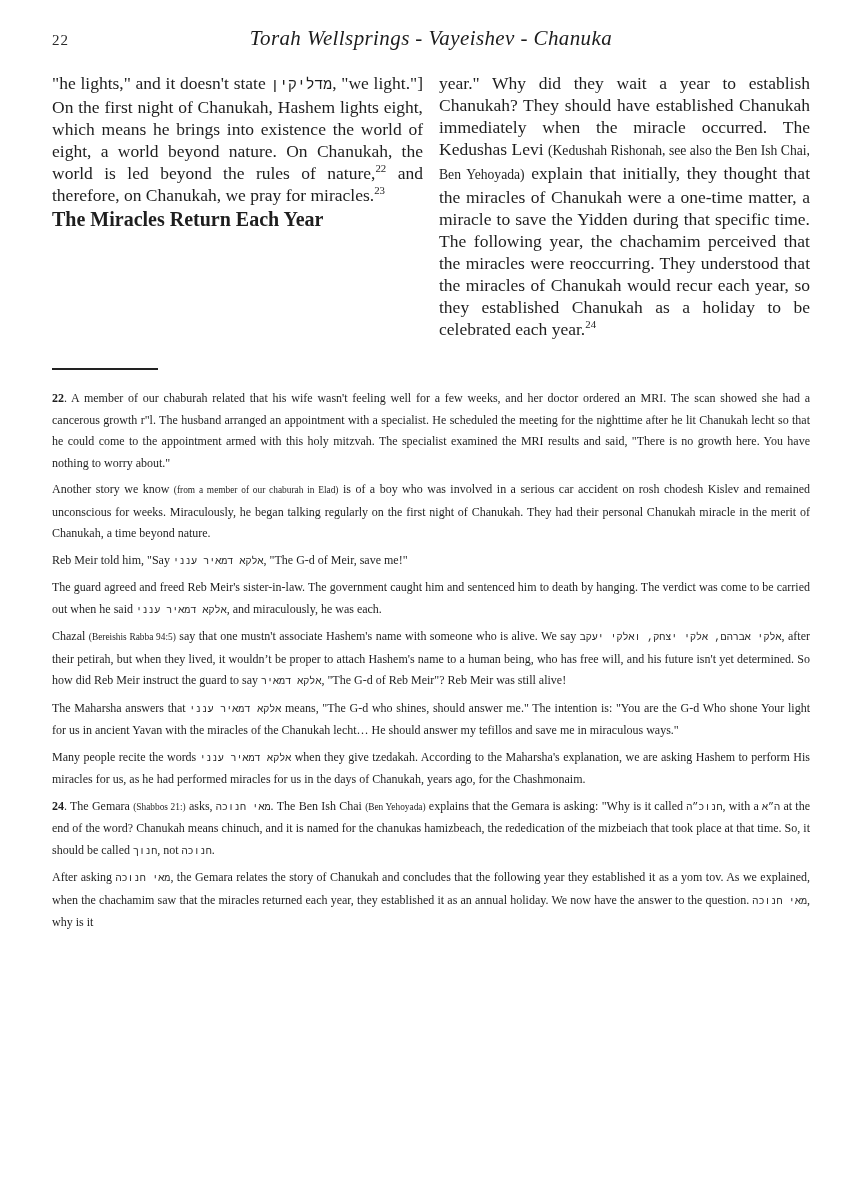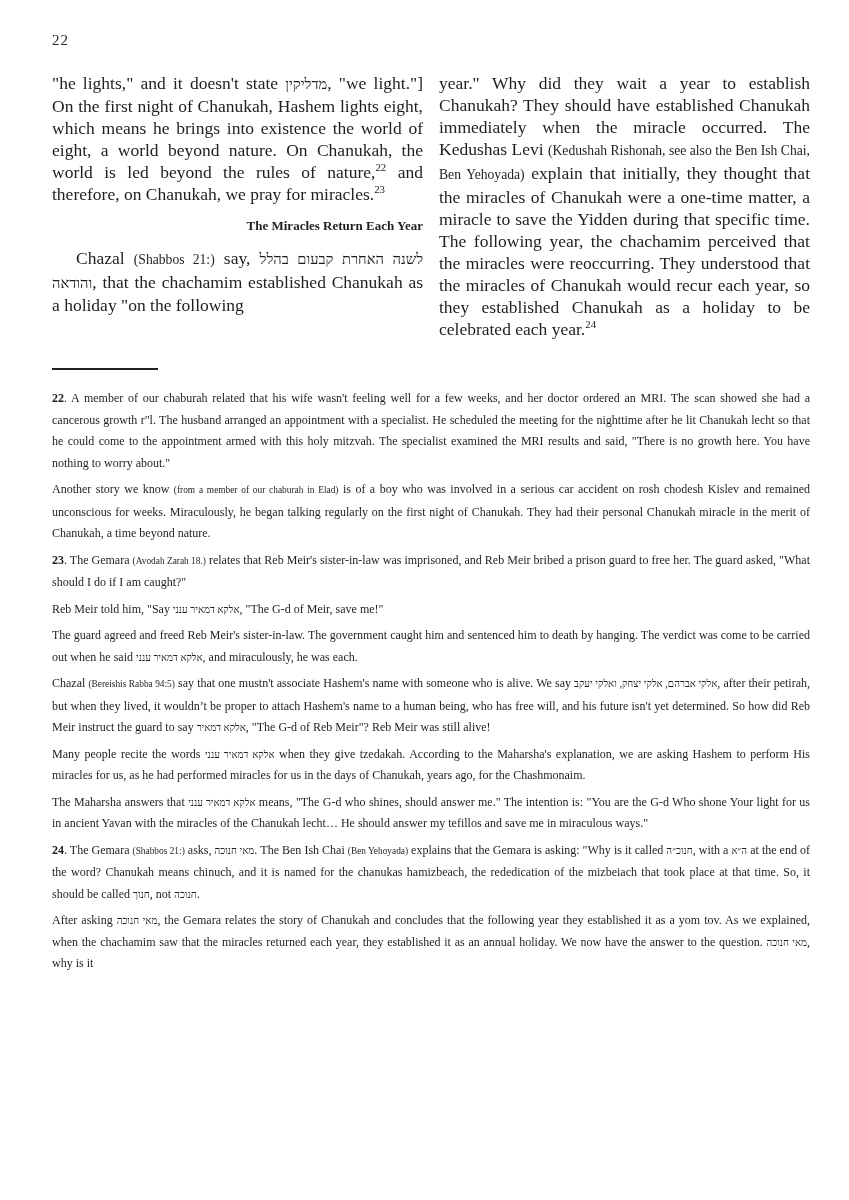--- a/index.html
+++ b/index.html
@@ -34,25 +34,25 @@
   .col{flex:1 1 0;}
   .mp{
     margin:0;
     font-size:17.5px;
     line-height:22px;
     text-align:justify;
     text-justify:inter-word;
   }
   .mp.indent{text-indent:24px;}
   .section-heading{
-    margin:10px 0 10px 0;
-    font-size:13px;
+    margin:2px 0 10px 0;
+    font-size:20px;
     line-height:22px;
     font-weight:bold;
-    text-align:right;
+    text-align:left;
   }
   .fnrule{
     margin-top:28px;
     margin-bottom:18px;
     width:106px;
     border-top:2px solid #222;
     height:0;
   }
   .footnotes p.fp{
     margin:0 0 5px 0;
@@ -63,52 +63,51 @@
   }
   
   .seg-n{}
   .seg-b{font-weight:bold;}
   .seg-i{}
   .seg-sm{font-size:0.78em;}
   .seg-sup{vertical-align:super;font-size:0.62em;line-height:0;}
   .seg-h{
     direction:rtl;
     unicode-bidi:isolate;
-    font-family:Liberation Serif, serif;
+    font-family:Liberation Mono, monospace;
     font-size:0.84em;
   }
 </style>
 </head>
 <body>
 
 <div class="page">
 
   <div class="header">
     <span class="page-number">22</span>
+    <div class="page-title">Torah Wellsprings - Vayeishev - Chanuka</div>
   </div>
 
   <div class="columns">
     <div class="col">
       <p class="mp"><span class="seg-n">"he lights," and it doesn't state </span><span class="seg-h">מדליקין</span><span class="seg-n">, "we light."] On the first night of Chanukah, Hashem lights eight, which means he brings into existence the world of eight, a world beyond nature. On Chanukah, the world is led beyond the rules of nature,</span><span class="seg-sup">22</span><span class="seg-n"> and therefore, on Chanukah, we pray for miracles.</span><span class="seg-sup">23</span></p>
       <h3 class="section-heading">The Miracles Return Each Year</h3>
-      <p class="mp indent"><span class="seg-n">Chazal </span><span class="seg-sm">(Shabbos 21:)</span><span class="seg-n"> say, </span><span class="seg-h">לשנה האחרת קבעום בהלל והודאה</span><span class="seg-n">, that the </span><span class="seg-i">chachamim</span><span class="seg-n"> established Chanukah as a holiday "on the following</span></p>
     </div>
     <div class="col">
       <p class="mp"><span class="seg-n">year." Why did they wait a year to establish Chanukah? They should have established Chanukah immediately when the miracle occurred. The Kedushas Levi </span><span class="seg-sm">(Kedushah Rishonah, see also the Ben Ish Chai, Ben Yehoyada)</span><span class="seg-n"> explain that initially, they thought that the miracles of Chanukah were a one-time matter, a miracle to save the Yidden during that specific time. The following year, the </span><span class="seg-i">chachamim</span><span class="seg-n"> perceived that the miracles were reoccurring. They understood that the miracles of Chanukah would recur each year, so they established Chanukah as a holiday to be celebrated each year.</span><span class="seg-sup">24</span></p>
     </div>
   </div>
 
   <div class="fnrule"></div>
 
   <div class="footnotes">
     <p class="fp"><span class="seg-b">22</span><span class="seg-n">. A member of our chaburah related that his wife wasn't feeling well for a few weeks, and her doctor ordered an MRI. The scan showed she had a cancerous growth </span><span class="seg-i">r"l</span><span class="seg-n">. The husband arranged an appointment with a specialist. He scheduled the meeting for the nighttime after he lit Chanukah lecht so that he could come to the appointment armed with this holy mitzvah. The specialist examined the MRI results and said, "There is no growth here. You have nothing to worry about."</span></p>
     <p class="fp"><span class="seg-n">Another story we know </span><span class="seg-sm">(from a member of our chaburah in Elad)</span><span class="seg-n"> is of a boy who was involved in a serious car accident on rosh chodesh Kislev and remained unconscious for weeks. Miraculously, he began talking regularly on the first night of Chanukah. They had their personal Chanukah miracle in the merit of Chanukah, a time beyond nature.</span></p>
-    <p class="fp"><span class="seg-b">23</span><span class="seg-n">. The Gemara </span><span class="seg-sm">(Avodah Zarah 18.)</span><span class="seg-n"> relates that Reb Meir's sister-in-law was imprisoned, and Reb Meir bribed a prison guard to free her. The guard asked, "What should I do if I am caught?"</span></p>
     <p class="fp"><span class="seg-n">Reb Meir told him, "Say </span><span class="seg-h">אלקא דמאיר ענני</span><span class="seg-n">, "The G-d of Meir, save me!"</span></p>
     <p class="fp"><span class="seg-n">The guard agreed and freed Reb Meir's sister-in-law. The government caught him and sentenced him to death by hanging. The verdict was come to be carried out when he said </span><span class="seg-h">אלקא דמאיר ענני</span><span class="seg-n">, and miraculously, he was each.</span></p>
     <p class="fp"><span class="seg-n">Chazal </span><span class="seg-sm">(Bereishis Rabba 94:5)</span><span class="seg-n"> say that one mustn't associate Hashem's name with someone who is alive. We say </span><span class="seg-h">אלקי אברהם, אלקי יצחק, ואלקי יעקב</span><span class="seg-n">, after their petirah, but when they lived, it wouldn’t be proper to attach Hashem's name to a human being, who has free will, and his future isn't yet determined. So how did Reb Meir instruct the guard to say </span><span class="seg-h">אלקא דמאיר</span><span class="seg-n">, "The G-d of Reb Meir"? Reb Meir was still alive!</span></p>
+    <p class="fp"><span class="seg-n">The Maharsha answers that </span><span class="seg-h">אלקא דמאיר ענני</span><span class="seg-n"> means, "The G-d who shines, should answer me." The intention is: "You are the G-d Who shone Your light for us in ancient Yavan with the miracles of the Chanukah lecht… He should answer my tefillos and save me in miraculous ways."</span></p>
     <p class="fp"><span class="seg-n">Many people recite the words </span><span class="seg-h">אלקא דמאיר ענני</span><span class="seg-n"> when they give tzedakah. According to the Maharsha's explanation, we are asking Hashem to perform His miracles for us, as he had performed miracles for us in the days of Chanukah, years ago, for the Chashmonaim.</span></p>
-    <p class="fp"><span class="seg-n">The Maharsha answers that </span><span class="seg-h">אלקא דמאיר ענני</span><span class="seg-n"> means, "The G-d who shines, should answer me." The intention is: "You are the G-d Who shone Your light for us in ancient Yavan with the miracles of the Chanukah lecht… He should answer my tefillos and save me in miraculous ways."</span></p>
     <p class="fp"><span class="seg-b">24</span><span class="seg-n">. The Gemara </span><span class="seg-sm">(Shabbos 21:)</span><span class="seg-n"> asks, </span><span class="seg-h">מאי חנוכה</span><span class="seg-n">. The Ben Ish Chai </span><span class="seg-sm">(Ben Yehoyada)</span><span class="seg-n"> explains that the Gemara is asking: "Why is it called </span><span class="seg-h">חנוכ״ה</span><span class="seg-n">, with a </span><span class="seg-h">ה״א</span><span class="seg-n"> at the end of the word? Chanukah means chinuch, and it is named for the </span><span class="seg-i">chanukas hamizbeach</span><span class="seg-n">, the rededication of the mizbeiach that took place at that time. So, it should be called </span><span class="seg-h">חנוך</span><span class="seg-n">, not </span><span class="seg-h">חנוכה</span><span class="seg-n">.</span></p>
     <p class="fp"><span class="seg-n">After asking </span><span class="seg-h">מאי חנוכה</span><span class="seg-n">, the Gemara relates the story of Chanukah and concludes that the following year they established it as a yom tov. As we explained, when the chachamim saw that the miracles returned each year, they established it as an annual holiday. We now have the answer to the question. </span><span class="seg-h">מאי חנוכה</span><span class="seg-n">, why is it</span></p>
   </div>
 
 </div>
 
 </body></html>

